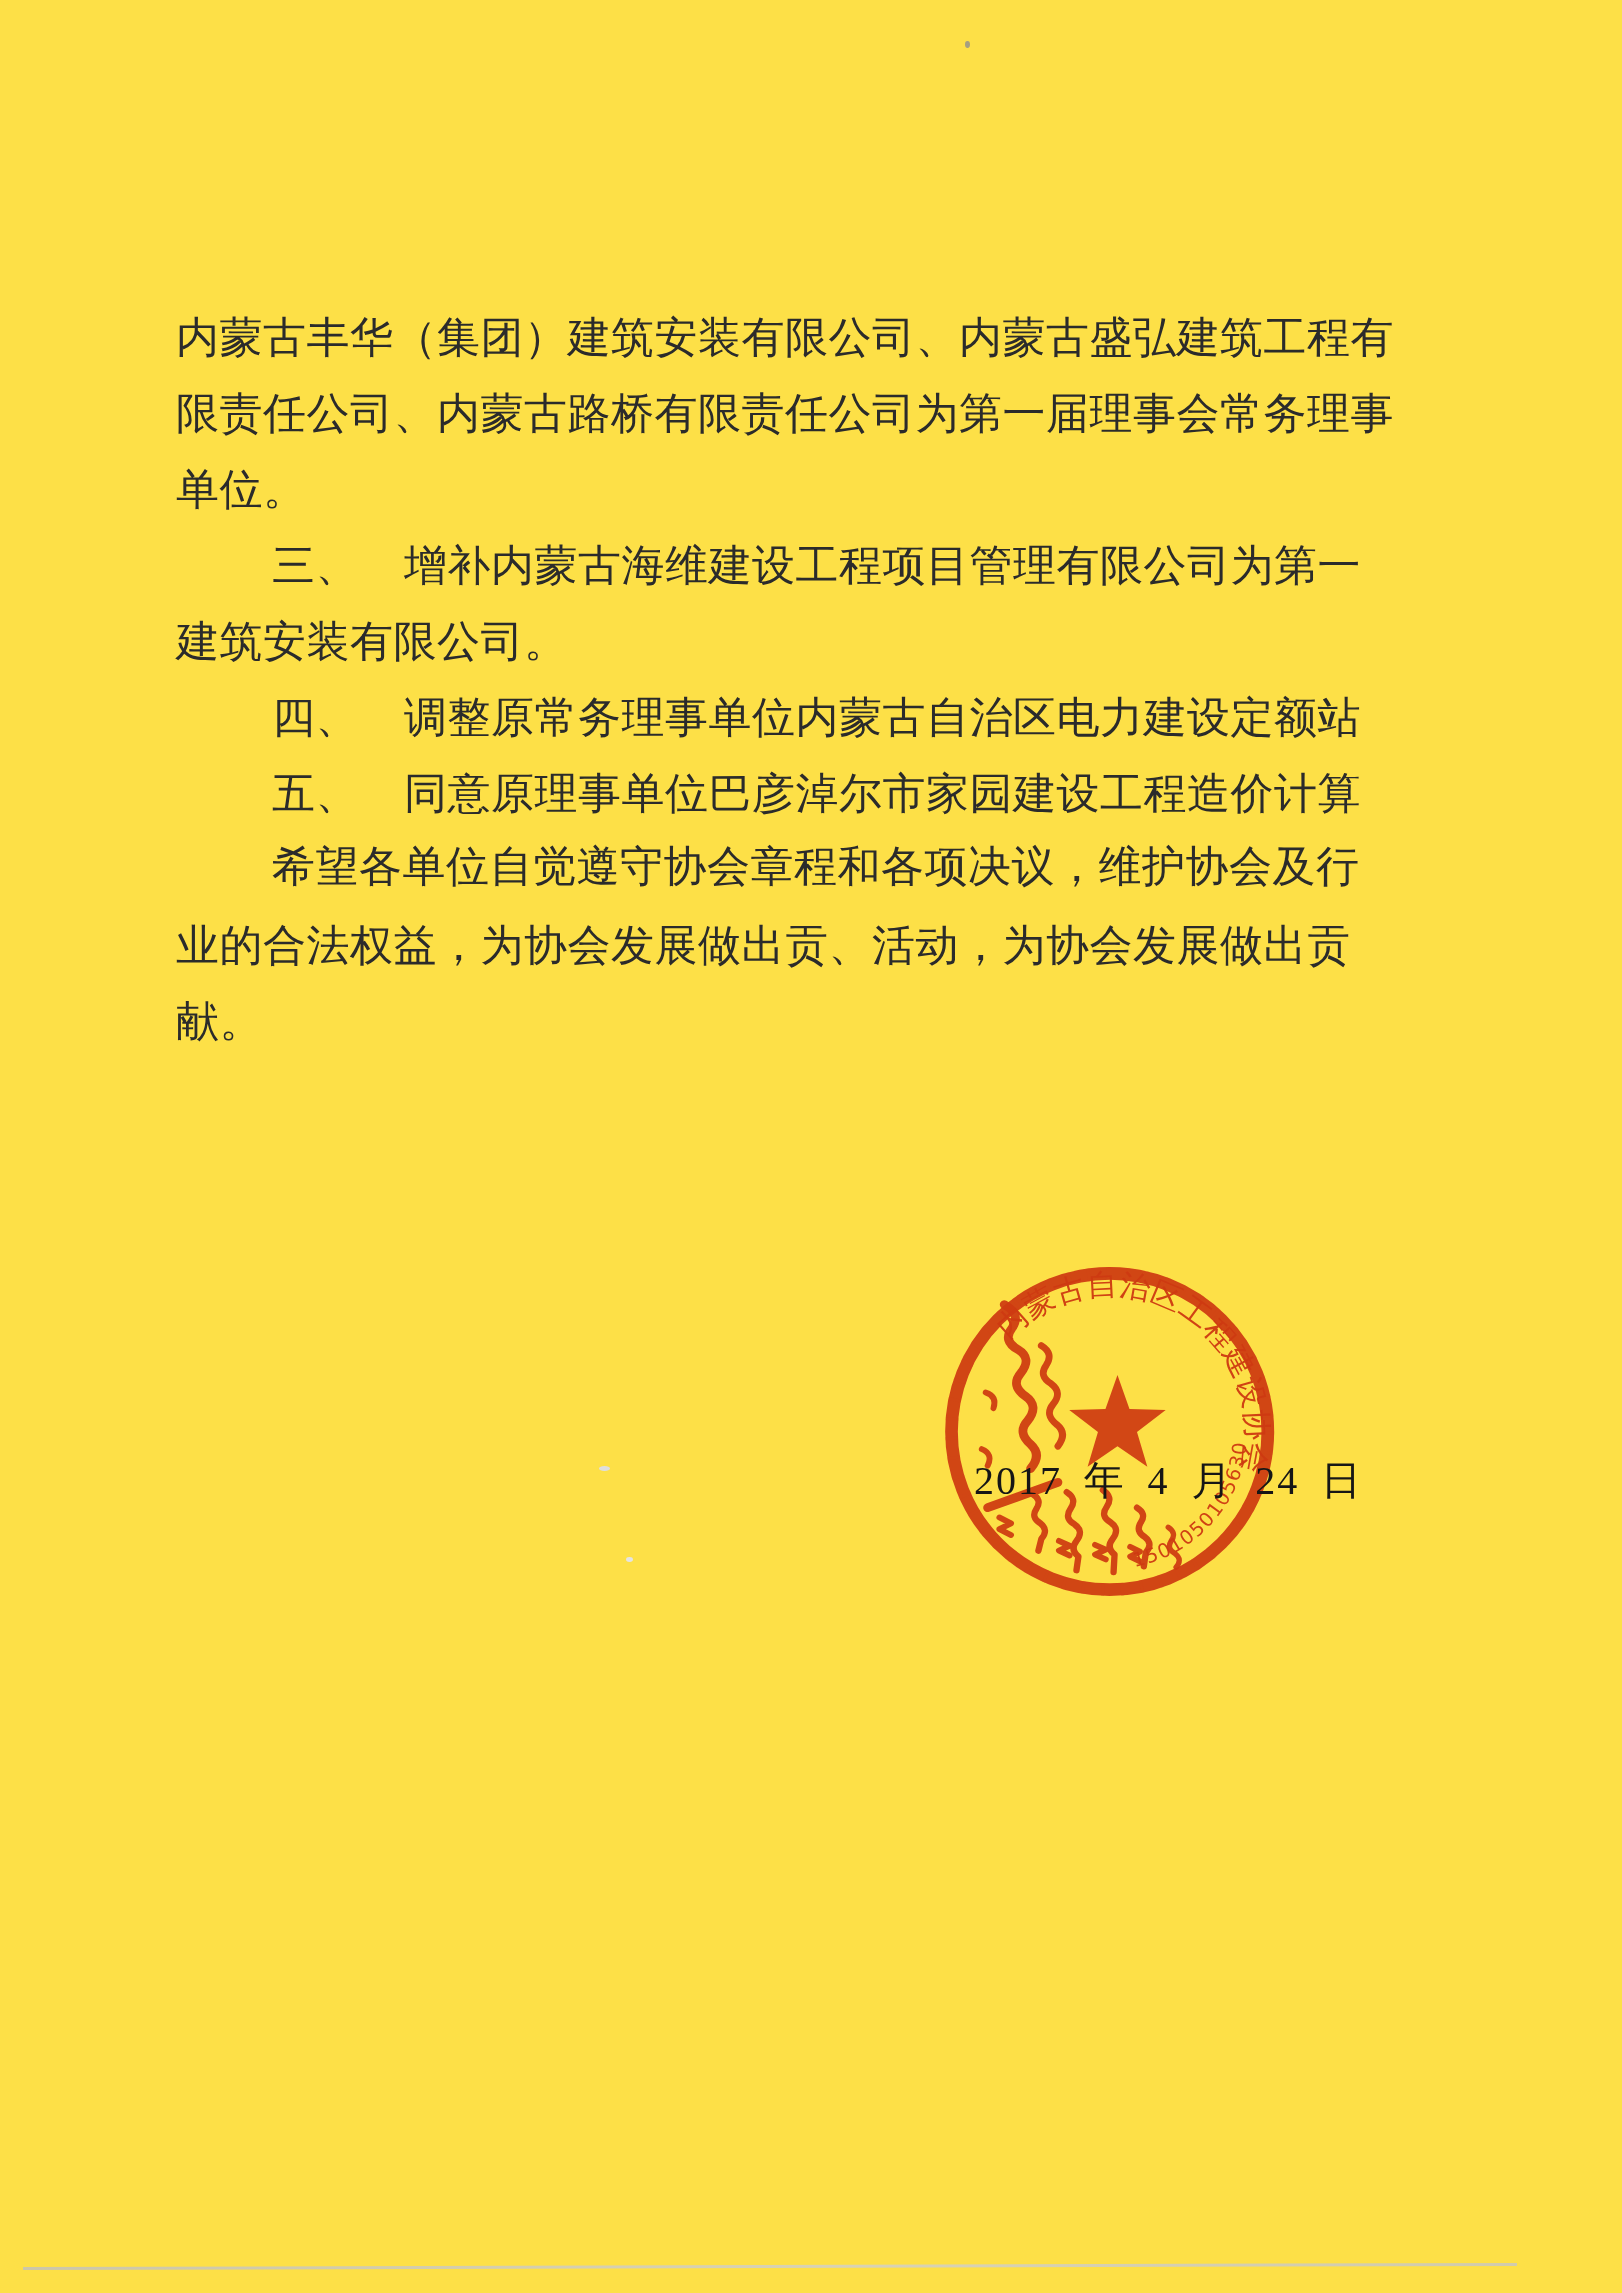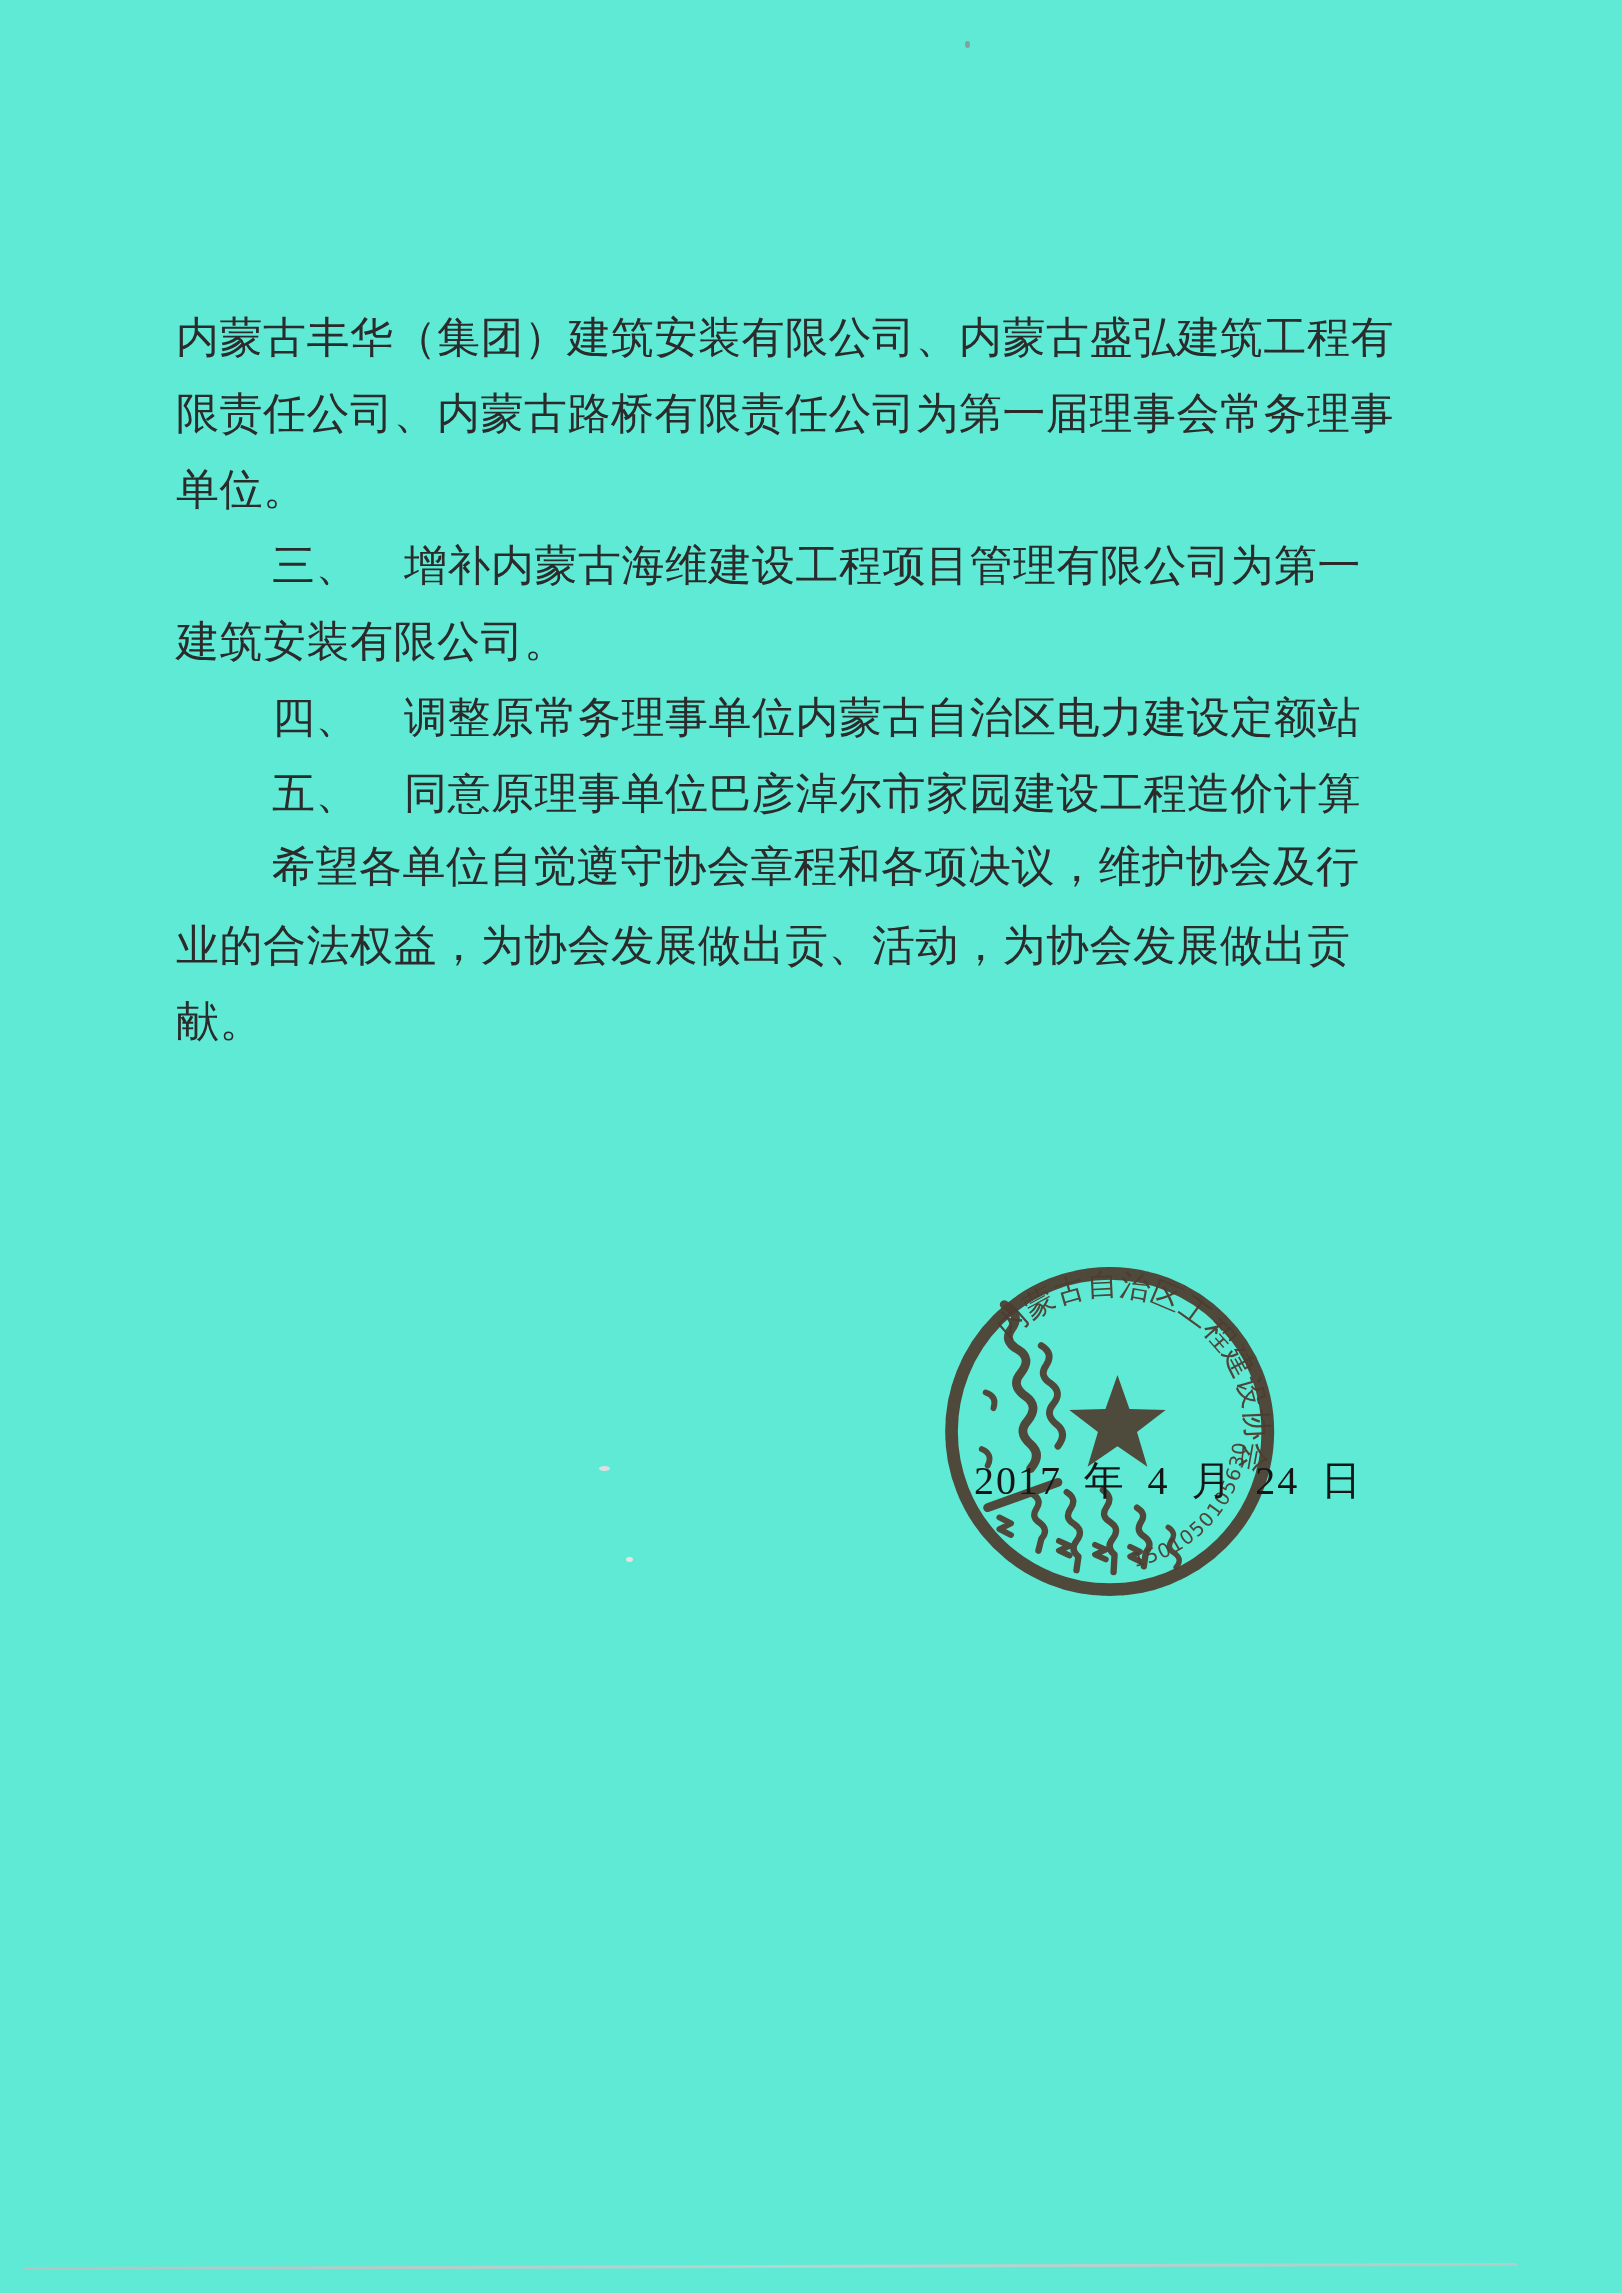--- a/index.html
+++ b/index.html
@@ -4,21 +4,21 @@
 <style>
   html, body {
     margin: 0;
     padding: 0;
     background: #e8e8e8;
   }
   .page {
     position: relative;
     width: 1623px;
     height: 2294px;
-    background: #5eead4;
+    background: #fde047;
     overflow: hidden;
     font-family: "Liberation Serif", "DejaVu Serif", serif;
   }
   
   .text-block {
     position: absolute;
     left: 176px;
     top: 300px;
     width: 1239px;
   }

